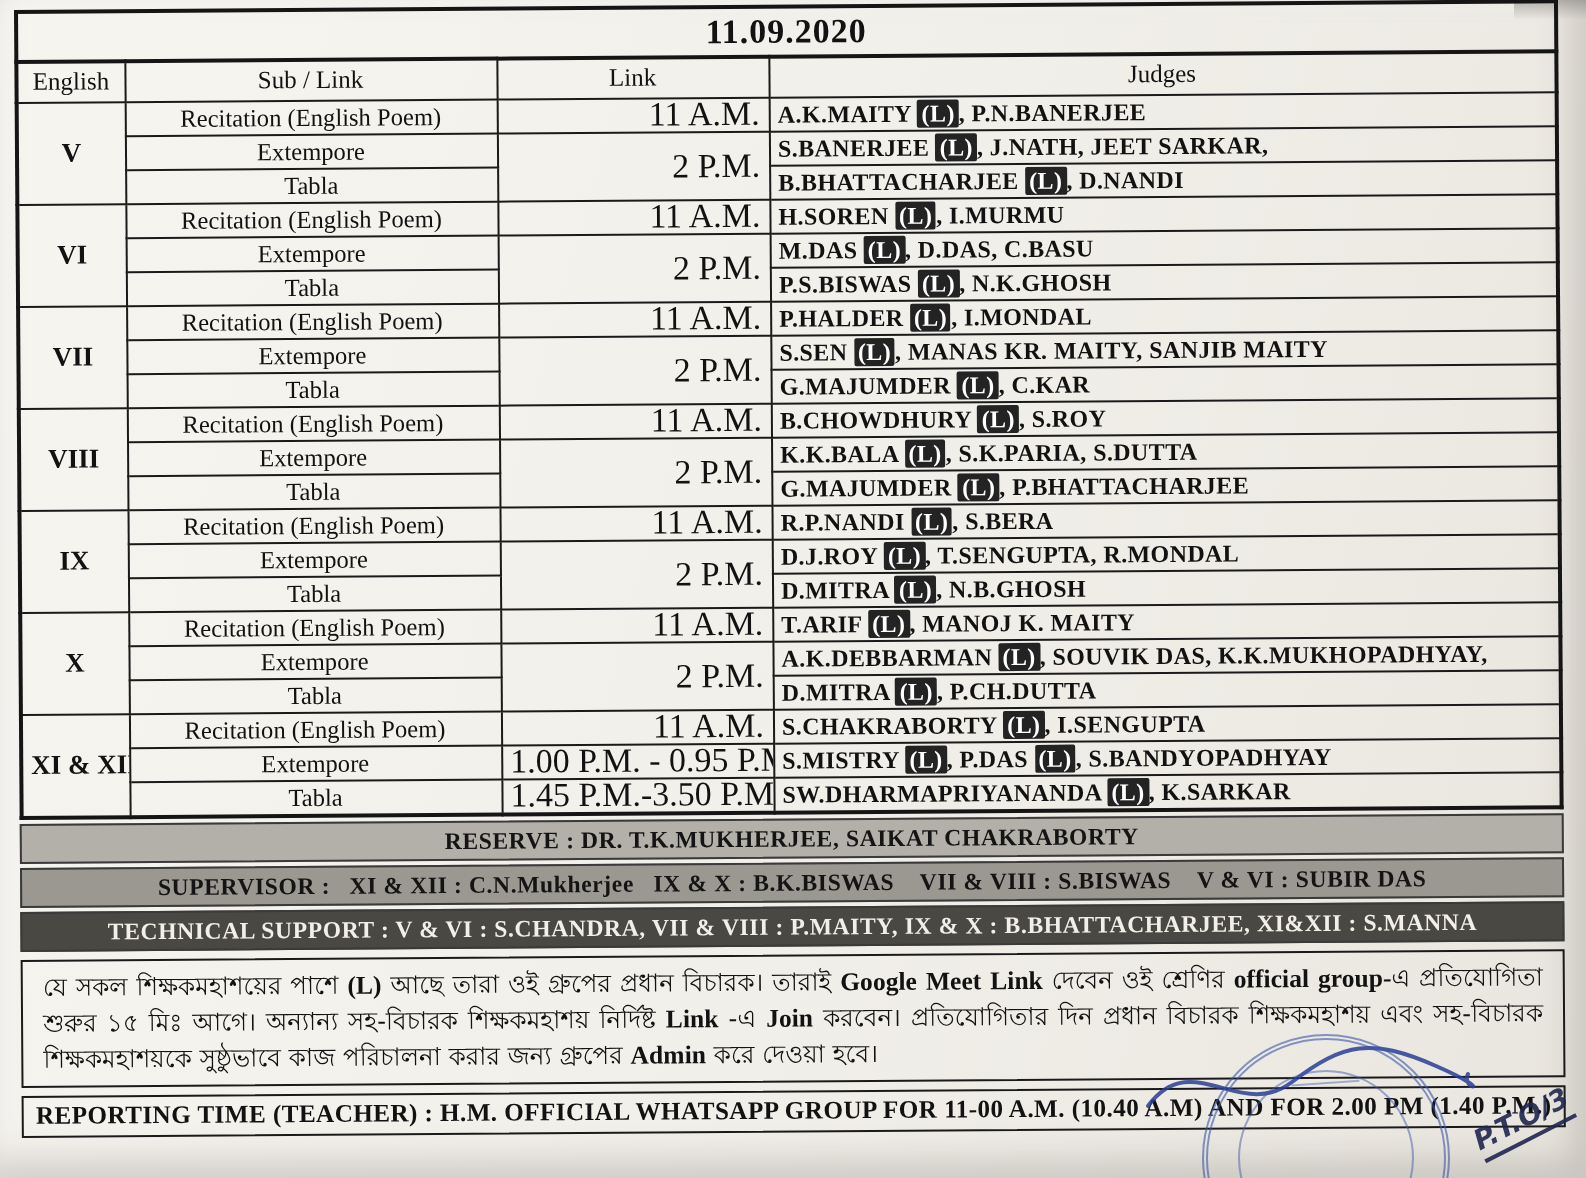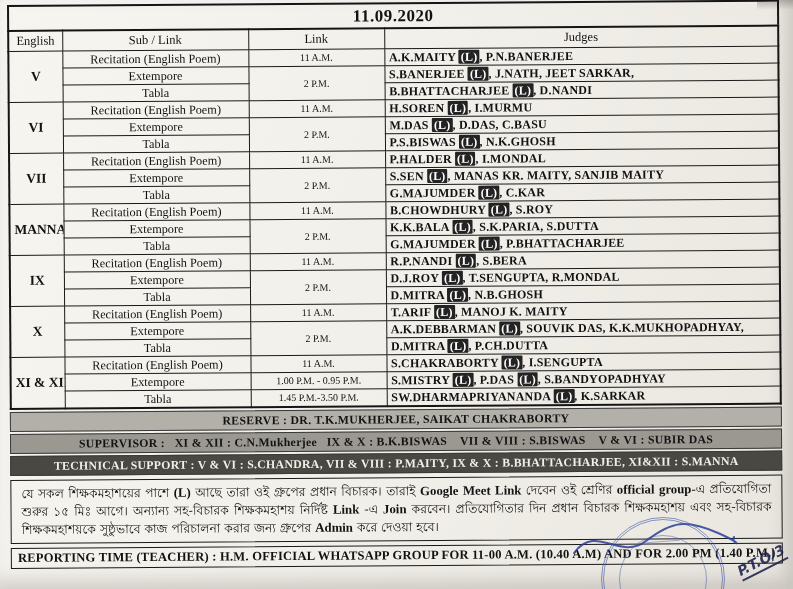--- a/index.html
+++ b/index.html
@@ -13,21 +13,21 @@
   .title{
     border:2px solid #151515;border-bottom:none;text-align:center;
     font-size:17px;font-weight:bold;letter-spacing:.5px;padding:2px 0 1px;
   }
   table.sched{width:100%;border-collapse:collapse;border:2px solid #151515;table-layout:fixed;}
   .sched th,.sched td{border:1px solid #1a1a1a;padding:0 4px;overflow:hidden;white-space:nowrap;}
   .sched th{font-size:12.5px;font-weight:normal;padding:2px 4px;text-align:center;}
   .sched td{font-size:12px;line-height:16px;height:16px;}
   td.cls{font-weight:bold;font-size:13.5px;text-align:center;vertical-align:middle;}
   td.event{text-align:center;font-size:12.3px;}
-  td.time{text-align:center;font-size:10px;vertical-align:middle;}
+  td.time{text-align:right;font-size:17px;vertical-align:middle;}
   td.judges{font-weight:bold;font-size:12px;letter-spacing:.2px;}
   .lhl{background:var(--hlbg,#232323);color:var(--hlfg,#fff);padding:0 2px;border-radius:1px;}
   .banner{
     margin-top:2px;text-align:center;font-weight:bold;font-size:11.8px;
     padding:1.5px 4px;letter-spacing:.3px;white-space:pre-wrap;
     border:1px solid #3a3a3a;
   }
   .note{
     margin-top:4px;border:1.5px solid #1a1a1a;padding:4px 10px;
     font-size:12.3px;line-height:18px;text-align:justify;
@@ -118,21 +118,21 @@
           <tr>
             <td class="event">Extempore</td>
             <td class="time" rowspan="2">2 P.M.</td>
             <td class="judges">S.SEN <span class="lhl">(L)</span>, MANAS KR. MAITY, SANJIB MAITY</td>
           </tr>
           <tr>
             <td class="event">Tabla</td>
             <td class="judges">G.MAJUMDER <span class="lhl">(L)</span>, C.KAR</td>
           </tr>
           <tr>
-            <td class="cls" rowspan="3">MANNA</td>
+            <td class="cls" rowspan="3">VIII</td>
             <td class="event">Recitation (English Poem)</td>
             <td class="time" rowspan="1">11 A.M.</td>
             <td class="judges">B.CHOWDHURY <span class="lhl">(L)</span>, S.ROY</td>
           </tr>
           <tr>
             <td class="event">Extempore</td>
             <td class="time" rowspan="2">2 P.M.</td>
             <td class="judges">K.K.BALA <span class="lhl">(L)</span>, S.K.PARIA, S.DUTTA</td>
           </tr>
           <tr>

